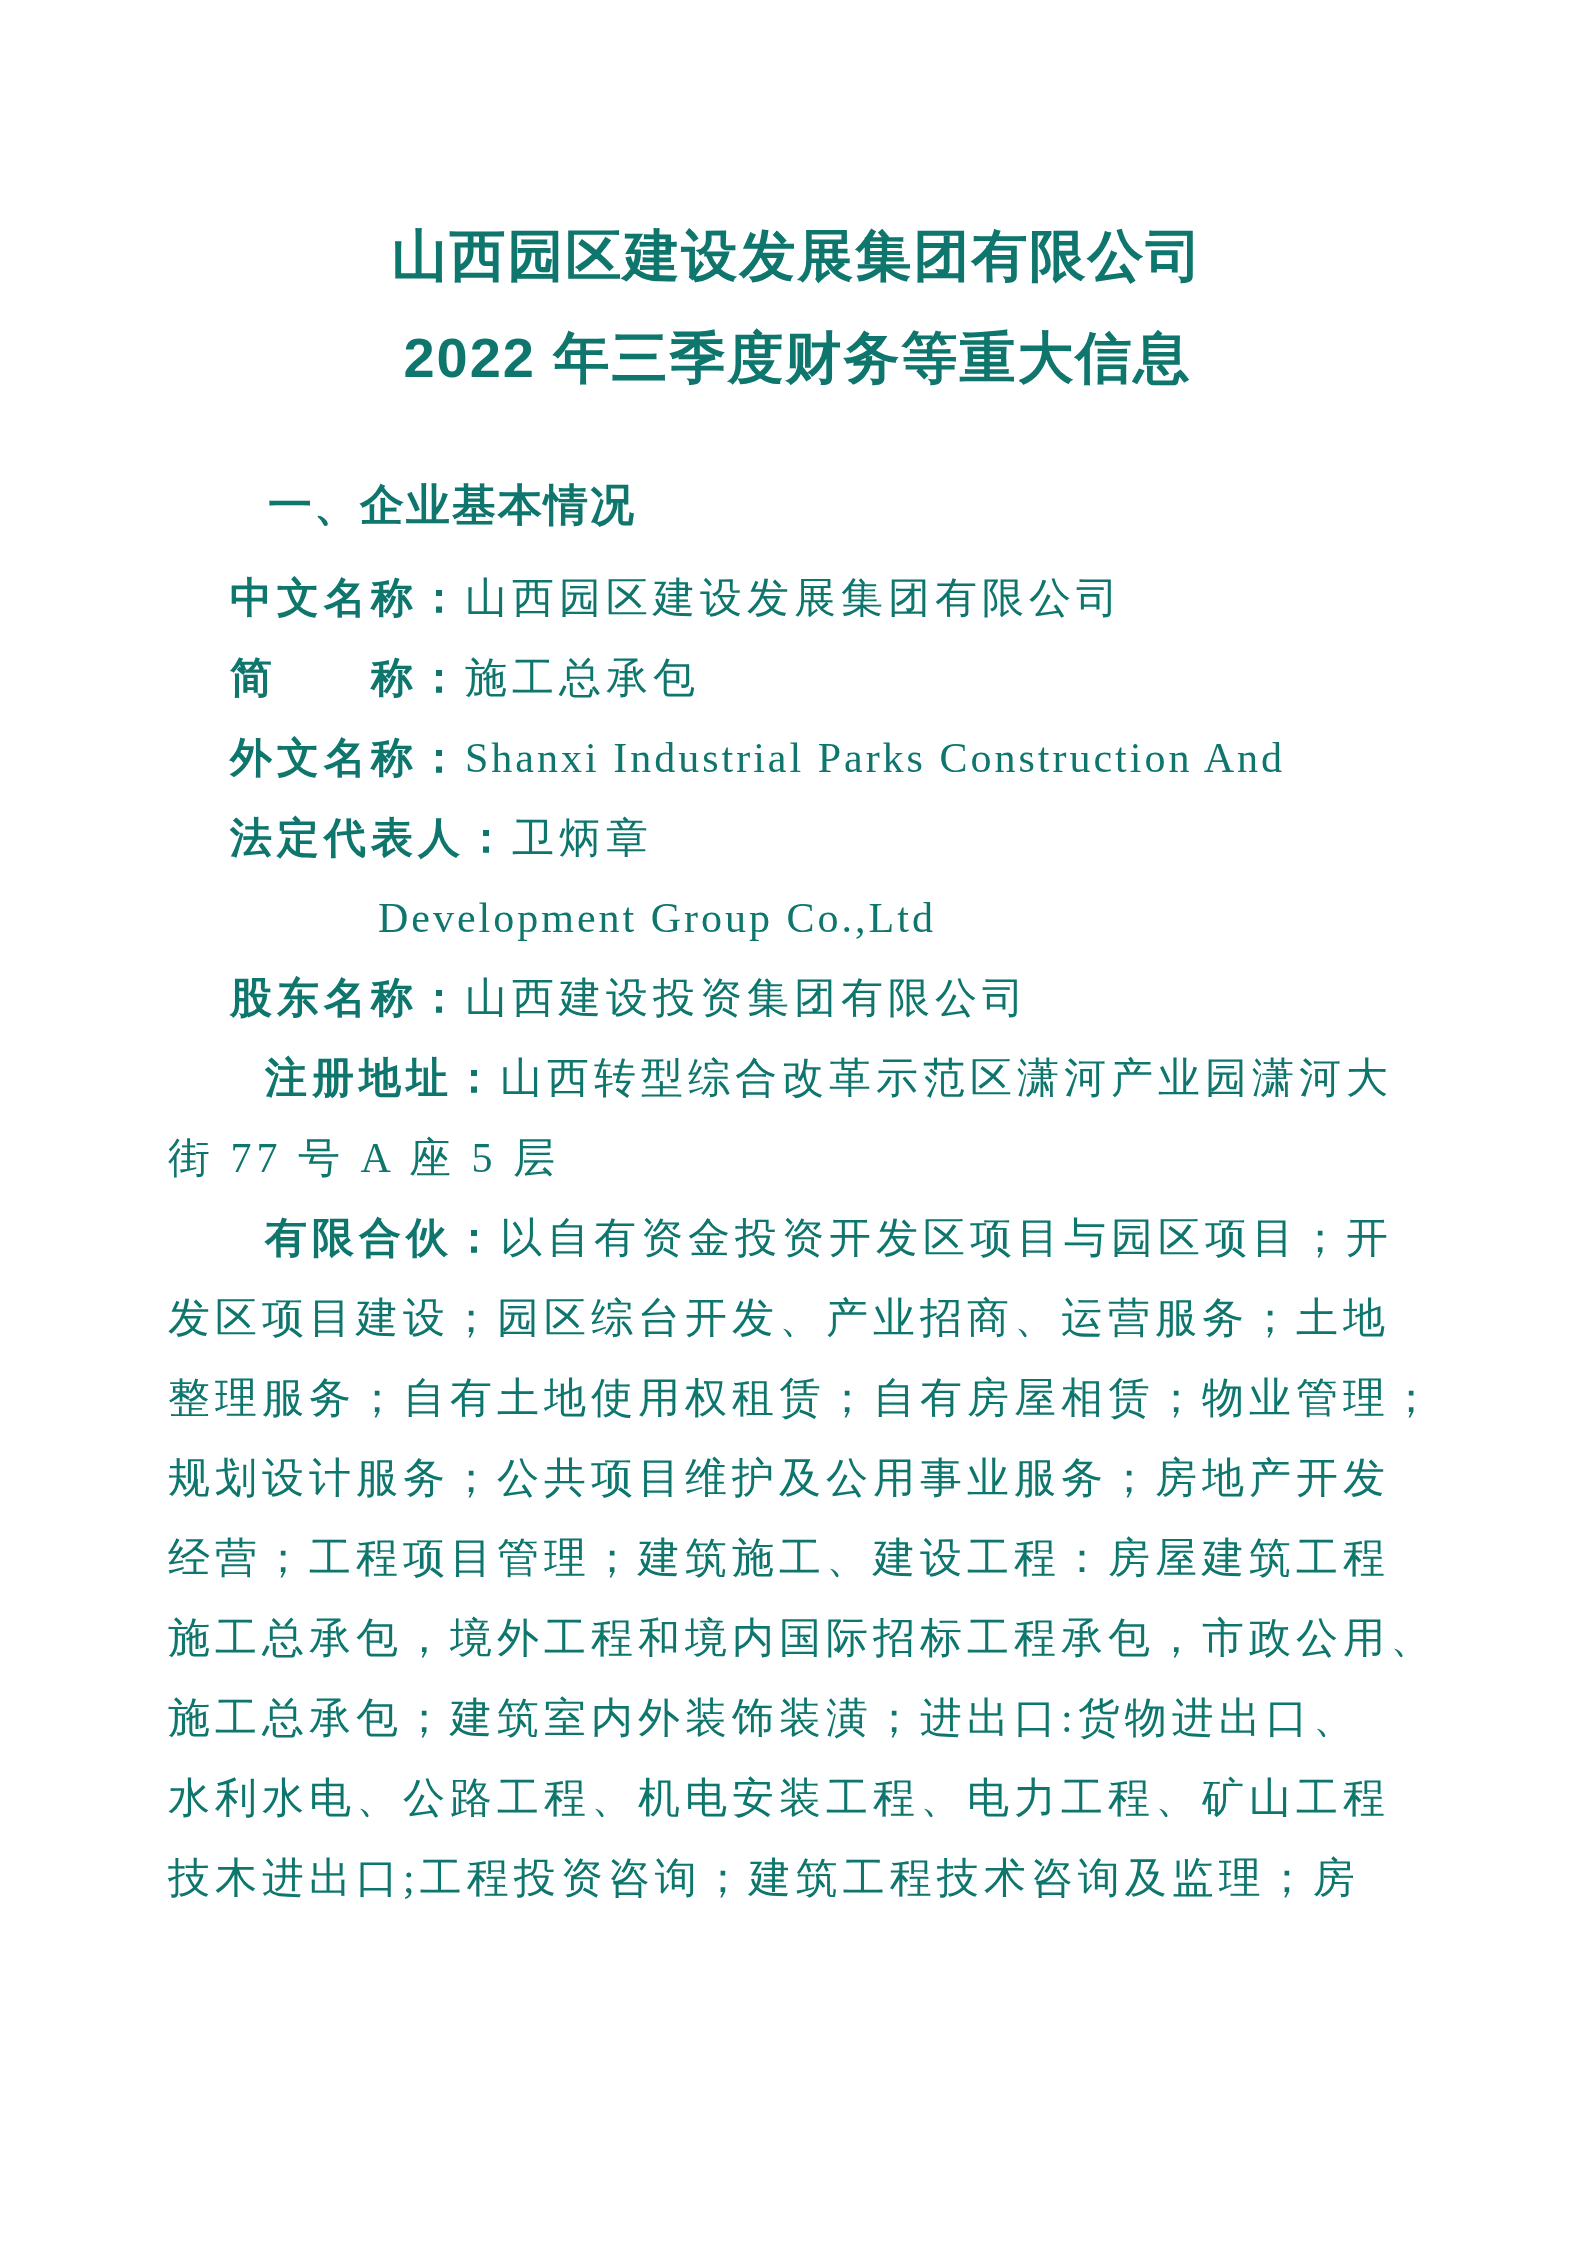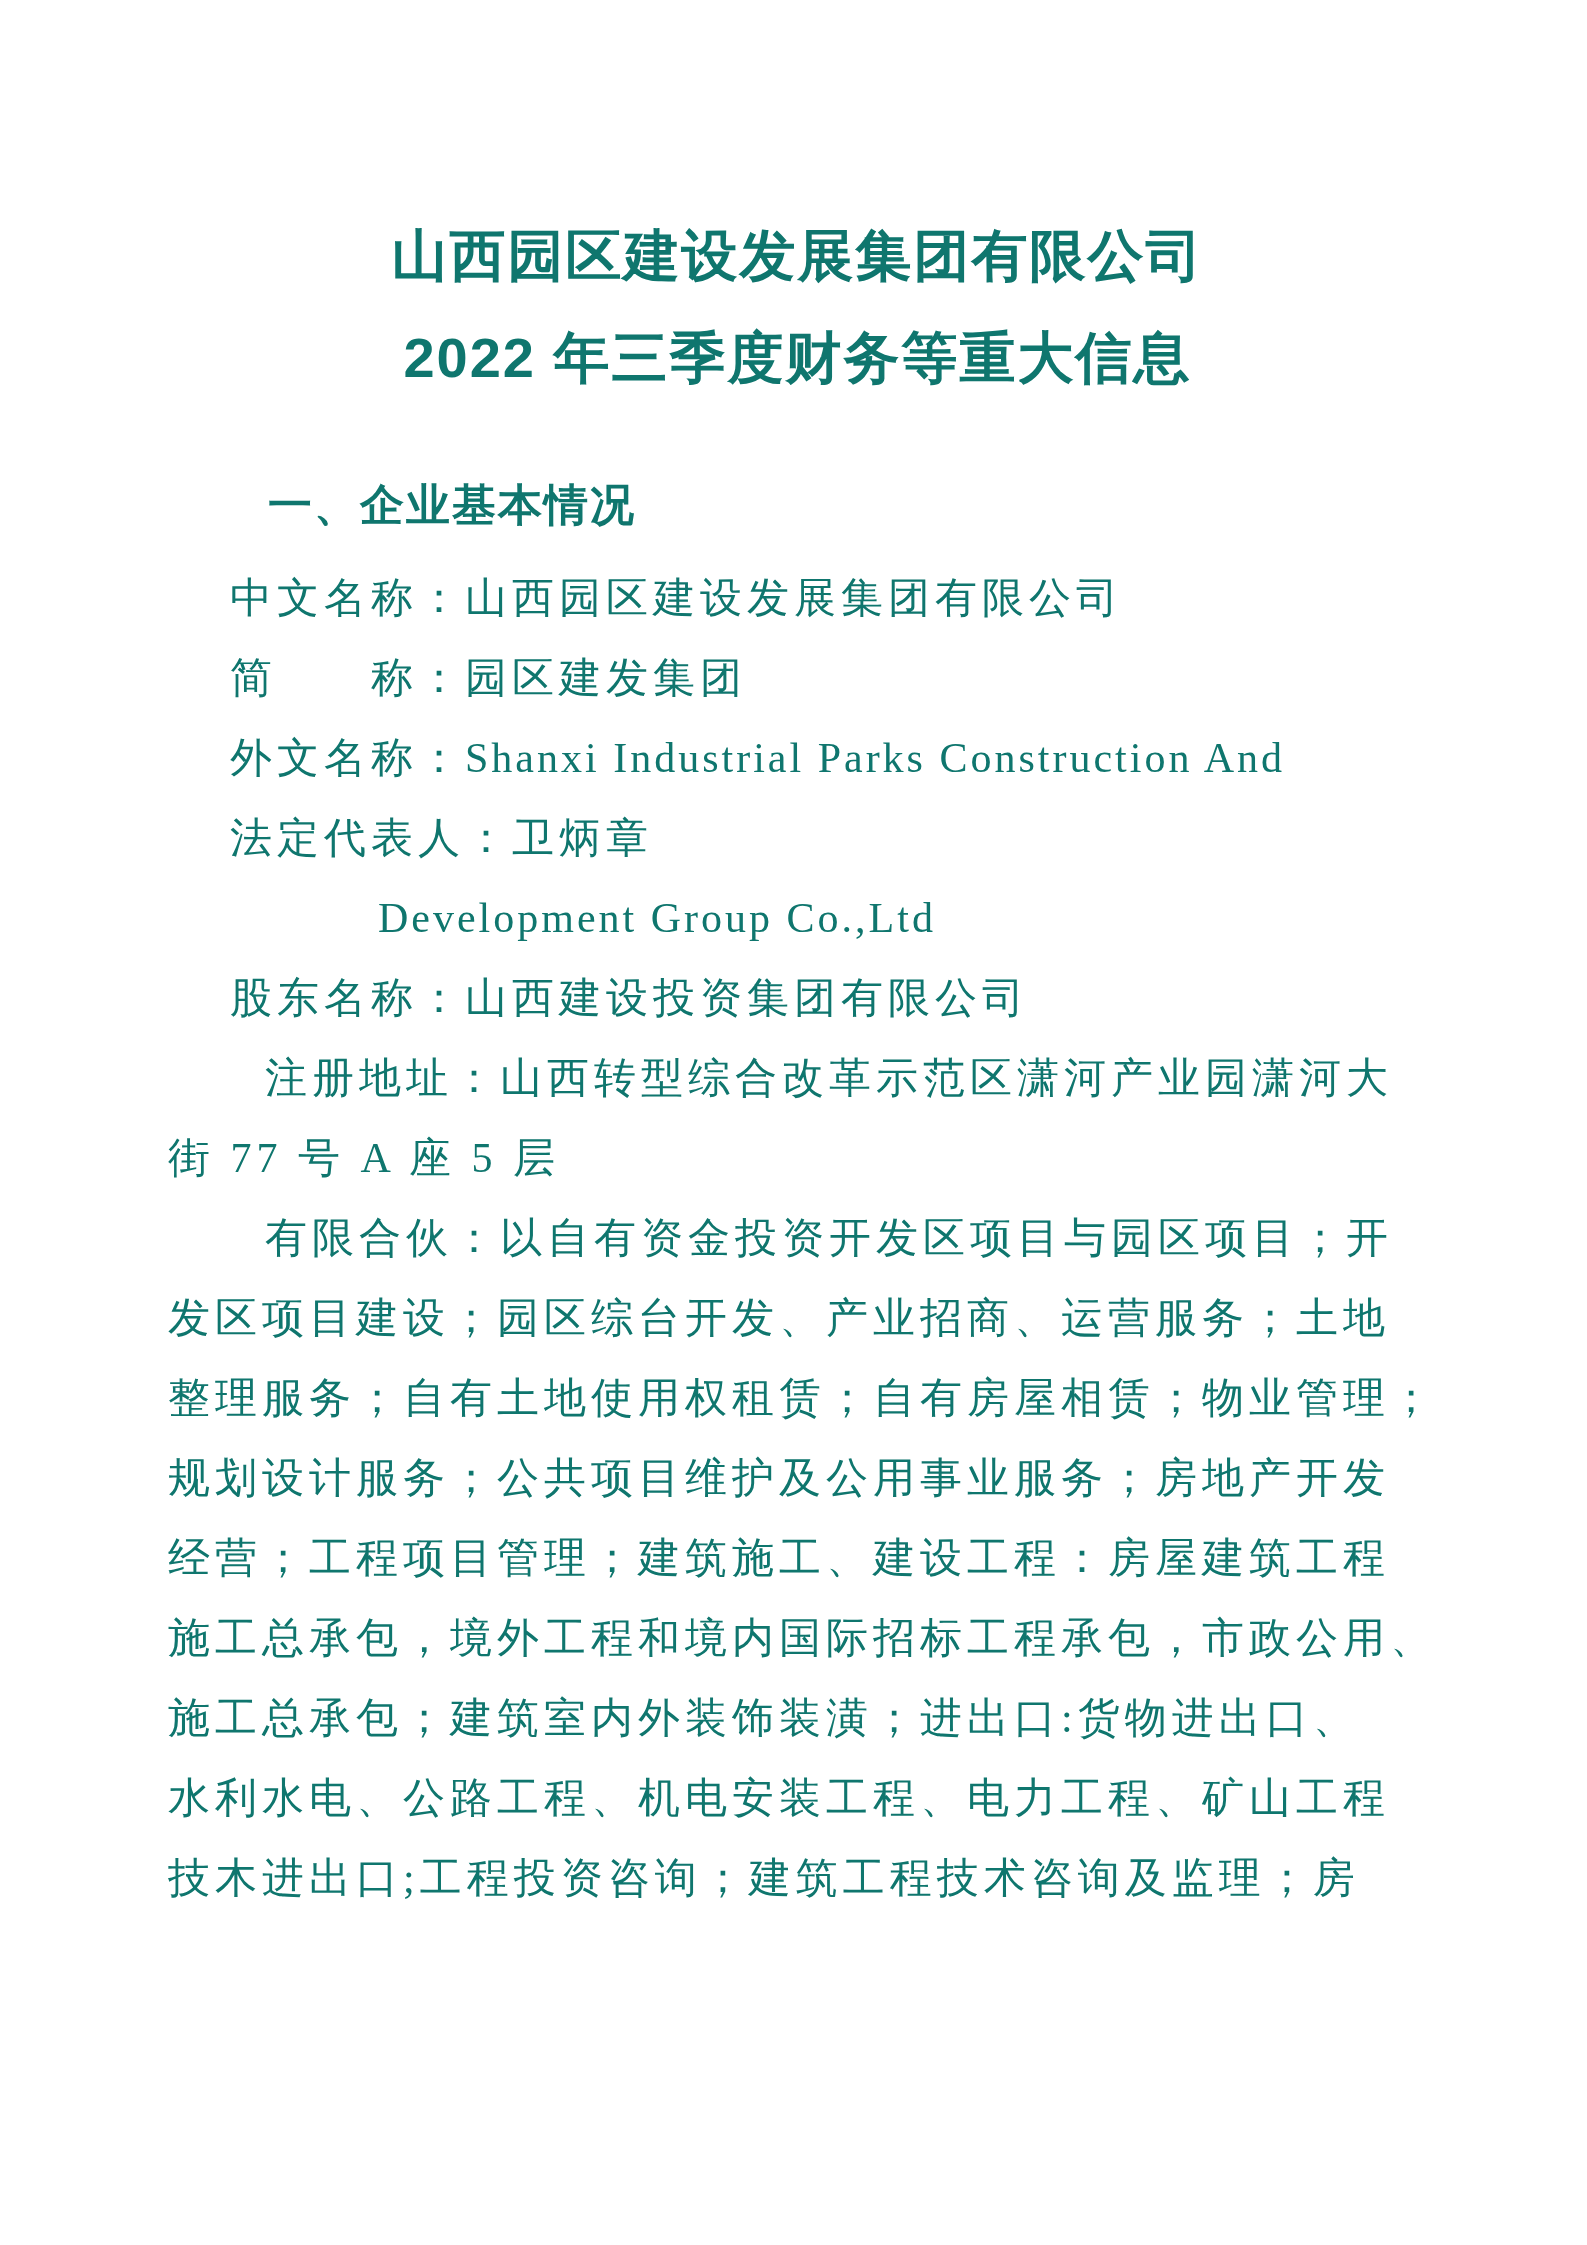--- a/index.html
+++ b/index.html
@@ -51,21 +51,21 @@
     line-height: 80px;
     letter-spacing: 5px;
   }
   .line {
     white-space: nowrap;
   }
   .indent-label { padding-left: 62px; }   
   .indent-para  { padding-left: 97px; }   
   .indent-hang  { padding-left: 210px; }  
   .label {
-    font-weight: 400;
+    font-weight: 700;
   }
   .en {
     letter-spacing: 3px;
   }
 </style>
 </head>
 <body>
 
 <div class="page">
   <div class="content">
@@ -74,21 +74,21 @@
       <div class="doc-title">山西园区建设发展集团有限公司</div>
       <div class="doc-title">2022 年三季度财务等重大信息</div>
     </div>
 
     <div class="section-heading">一、企业基本情况</div>
 
     <div class="body-text">
 
       <div class="line indent-label"><span class="label">中文名称：</span><span>山西园区建设发展集团有限公司</span></div>
 
-      <div class="line indent-label"><span class="label">简　　称：</span><span>园区建发集团</span></div>
+      <div class="line indent-label"><span class="label">简　　称：</span><span>施工总承包</span></div>
 
       <div class="line indent-label"><span class="label">外文名称：</span><span class="en">Shanxi Industrial Parks Construction And</span></div>
 
       <div class="line indent-label"><span class="label">法定代表人：</span><span>卫炳章</span></div>
 
       <div class="line indent-hang"><span class="en">Development Group Co.,Ltd</span></div>
 
       <div class="line indent-label"><span class="label">股东名称：</span><span>山西建设投资集团有限公司</span></div>
 
 

